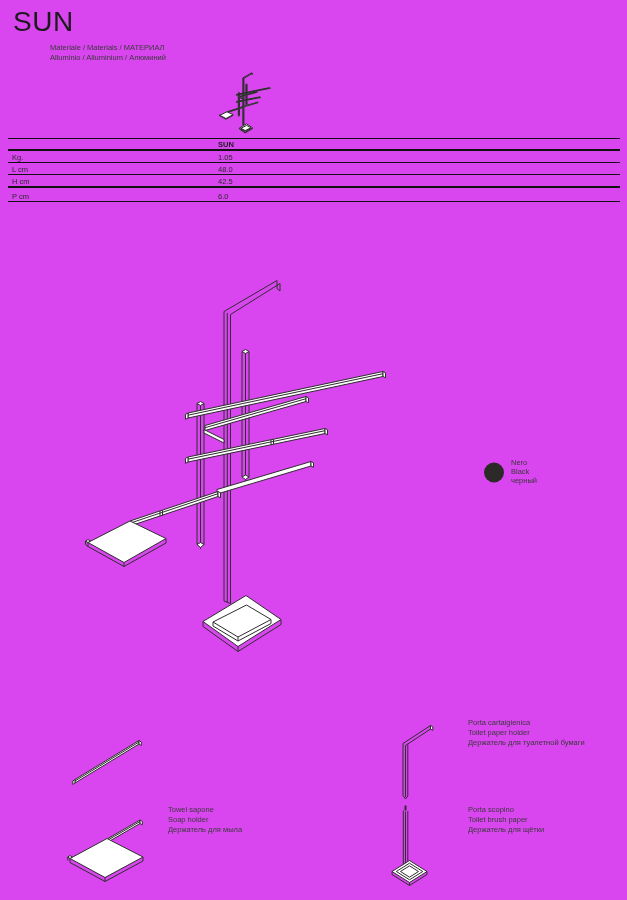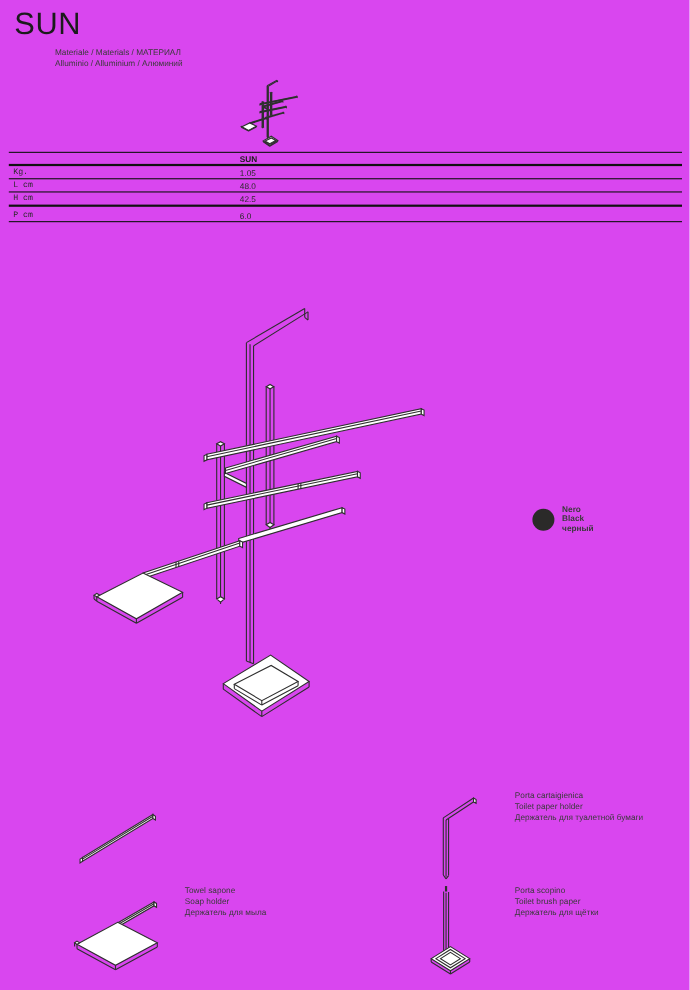--- a/index.html
+++ b/index.html
@@ -6,35 +6,35 @@
   .page{position:relative;width:627px;height:900px;background:#d946ef;overflow:hidden;
         font-family:"Liberation Sans","DejaVu Sans",sans-serif;color:#222;}
   .abs{position:absolute;}
   .title{left:13px;top:6px;font-size:28px;letter-spacing:.5px;color:#1b1b1b;}
   .materials{left:13px;top:43px;font-size:7.5px;line-height:10px;color:#3a3a3a;}
   .materials span{display:block;padding-left:37px;}
   
   .spec{left:8px;top:138px;width:612px;height:66px;}
   .tline{position:absolute;left:0;width:612px;background:#111;}
   .trow{position:absolute;left:0;width:612px;font-size:7.5px;color:#2a2a2a;}
-  .trow .tl{position:absolute;left:4px;font-family:Liberation Mono, monospace;}
+  .trow .tl{position:absolute;left:4px;}
   .trow .tv{position:absolute;left:210px;}
   .thead{font-weight:bold;color:#1c1c1c;}
   
   #drawings{position:absolute;left:0;top:0;}
   #drawings *{vector-effect:non-scaling-stroke;}
   #drawings path,#drawings polygon,#drawings line,#drawings polyline
     {stroke:#2e2e2e;stroke-width:1;fill:none;stroke-linejoin:miter;stroke-linecap:butt;}
   #drawings .f{fill:#fff;}
   
   .acc-head{left:13px;top:680px;font-size:20px;letter-spacing:.3px;color:#3b3b3b;}
   .acc{font-size:7.5px;line-height:10px;color:#3a3a3a;}
   .acc span{display:block;}
   .swatch-text{left:511px;top:458px;font-size:7.5px;line-height:9px;color:#3a3a3a;}
-  .swatch-text span{display:block;font-weight:bold;}
+  .swatch-text span{display:block;}
 </style>
 </head>
 <body>
 
 <div class="page">
 
   <div class="abs title">SUN</div>
 
   <div class="abs materials">
     <span>Materiale / Materials / МАТЕРИАЛ</span>

